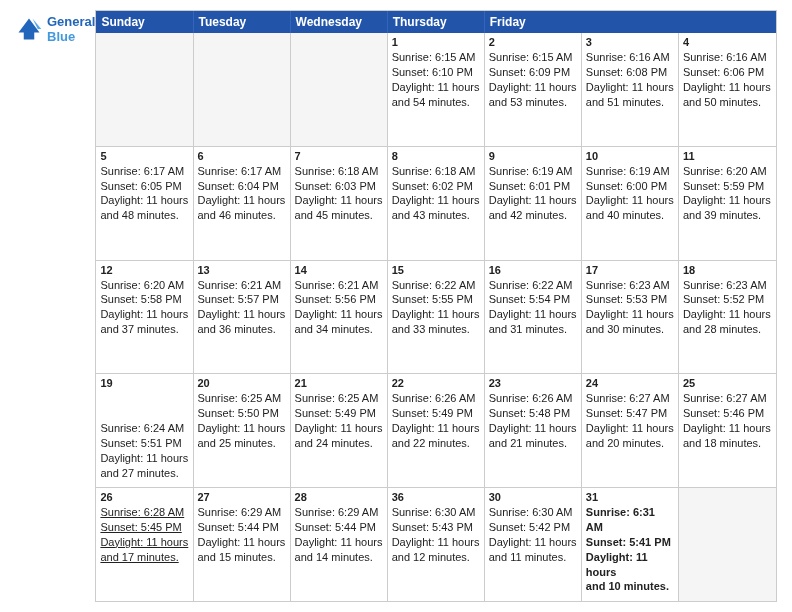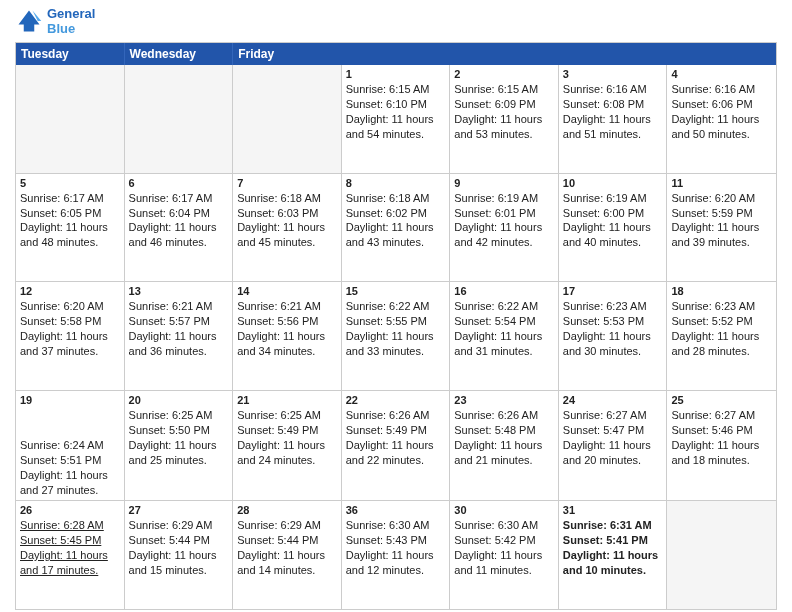--- a/index.html
+++ b/index.html
@@ -6,23 +6,22 @@
     body {
       width: 792px;
       height: 612px;
       font-family: Arial, sans-serif;
       background: #fff;
       overflow: hidden;
     }
     .page {
       width: 792px;
       height: 612px;
-      padding: 2px 15px;
-      display: flex;
-      flex-direction: column;
+      padding: 10px 15px;
+      display: flex;
     }
     .header {
       display: flex;
       align-items: flex-start;
       justify-content: space-between;
       margin-bottom: 6px;
     }
     .logo {
       display: flex;
       align-items: center;
@@ -118,22 +117,24 @@
       </div>
     </div>
     <div class="title-block">
       <div class="month-title"></div>
       <div class="location"></div>
     </div>
   </div>
 
   <div class="calendar">
     <div class="cal-header">
+    <div class="cal-header-cell">Sunday</div>
         <div class="cal-header-cell">Tuesday</div>
         <div class="cal-header-cell">Wednesday</div>
+        <div class="cal-header-cell">Thursday</div>
         <div class="cal-header-cell">Friday</div>
       </div>
     <div class="cal-body">
     <div class="cal-row">
           <div class="cal-cell empty"></div>
           <div class="cal-cell empty"></div>
           <div class="cal-cell empty"></div>
           <div class="cal-cell">
             <span class="day-num">1</span>
             <div class="cell-info" style="white-space: pre-line;">Sunrise: 6:15 AM

